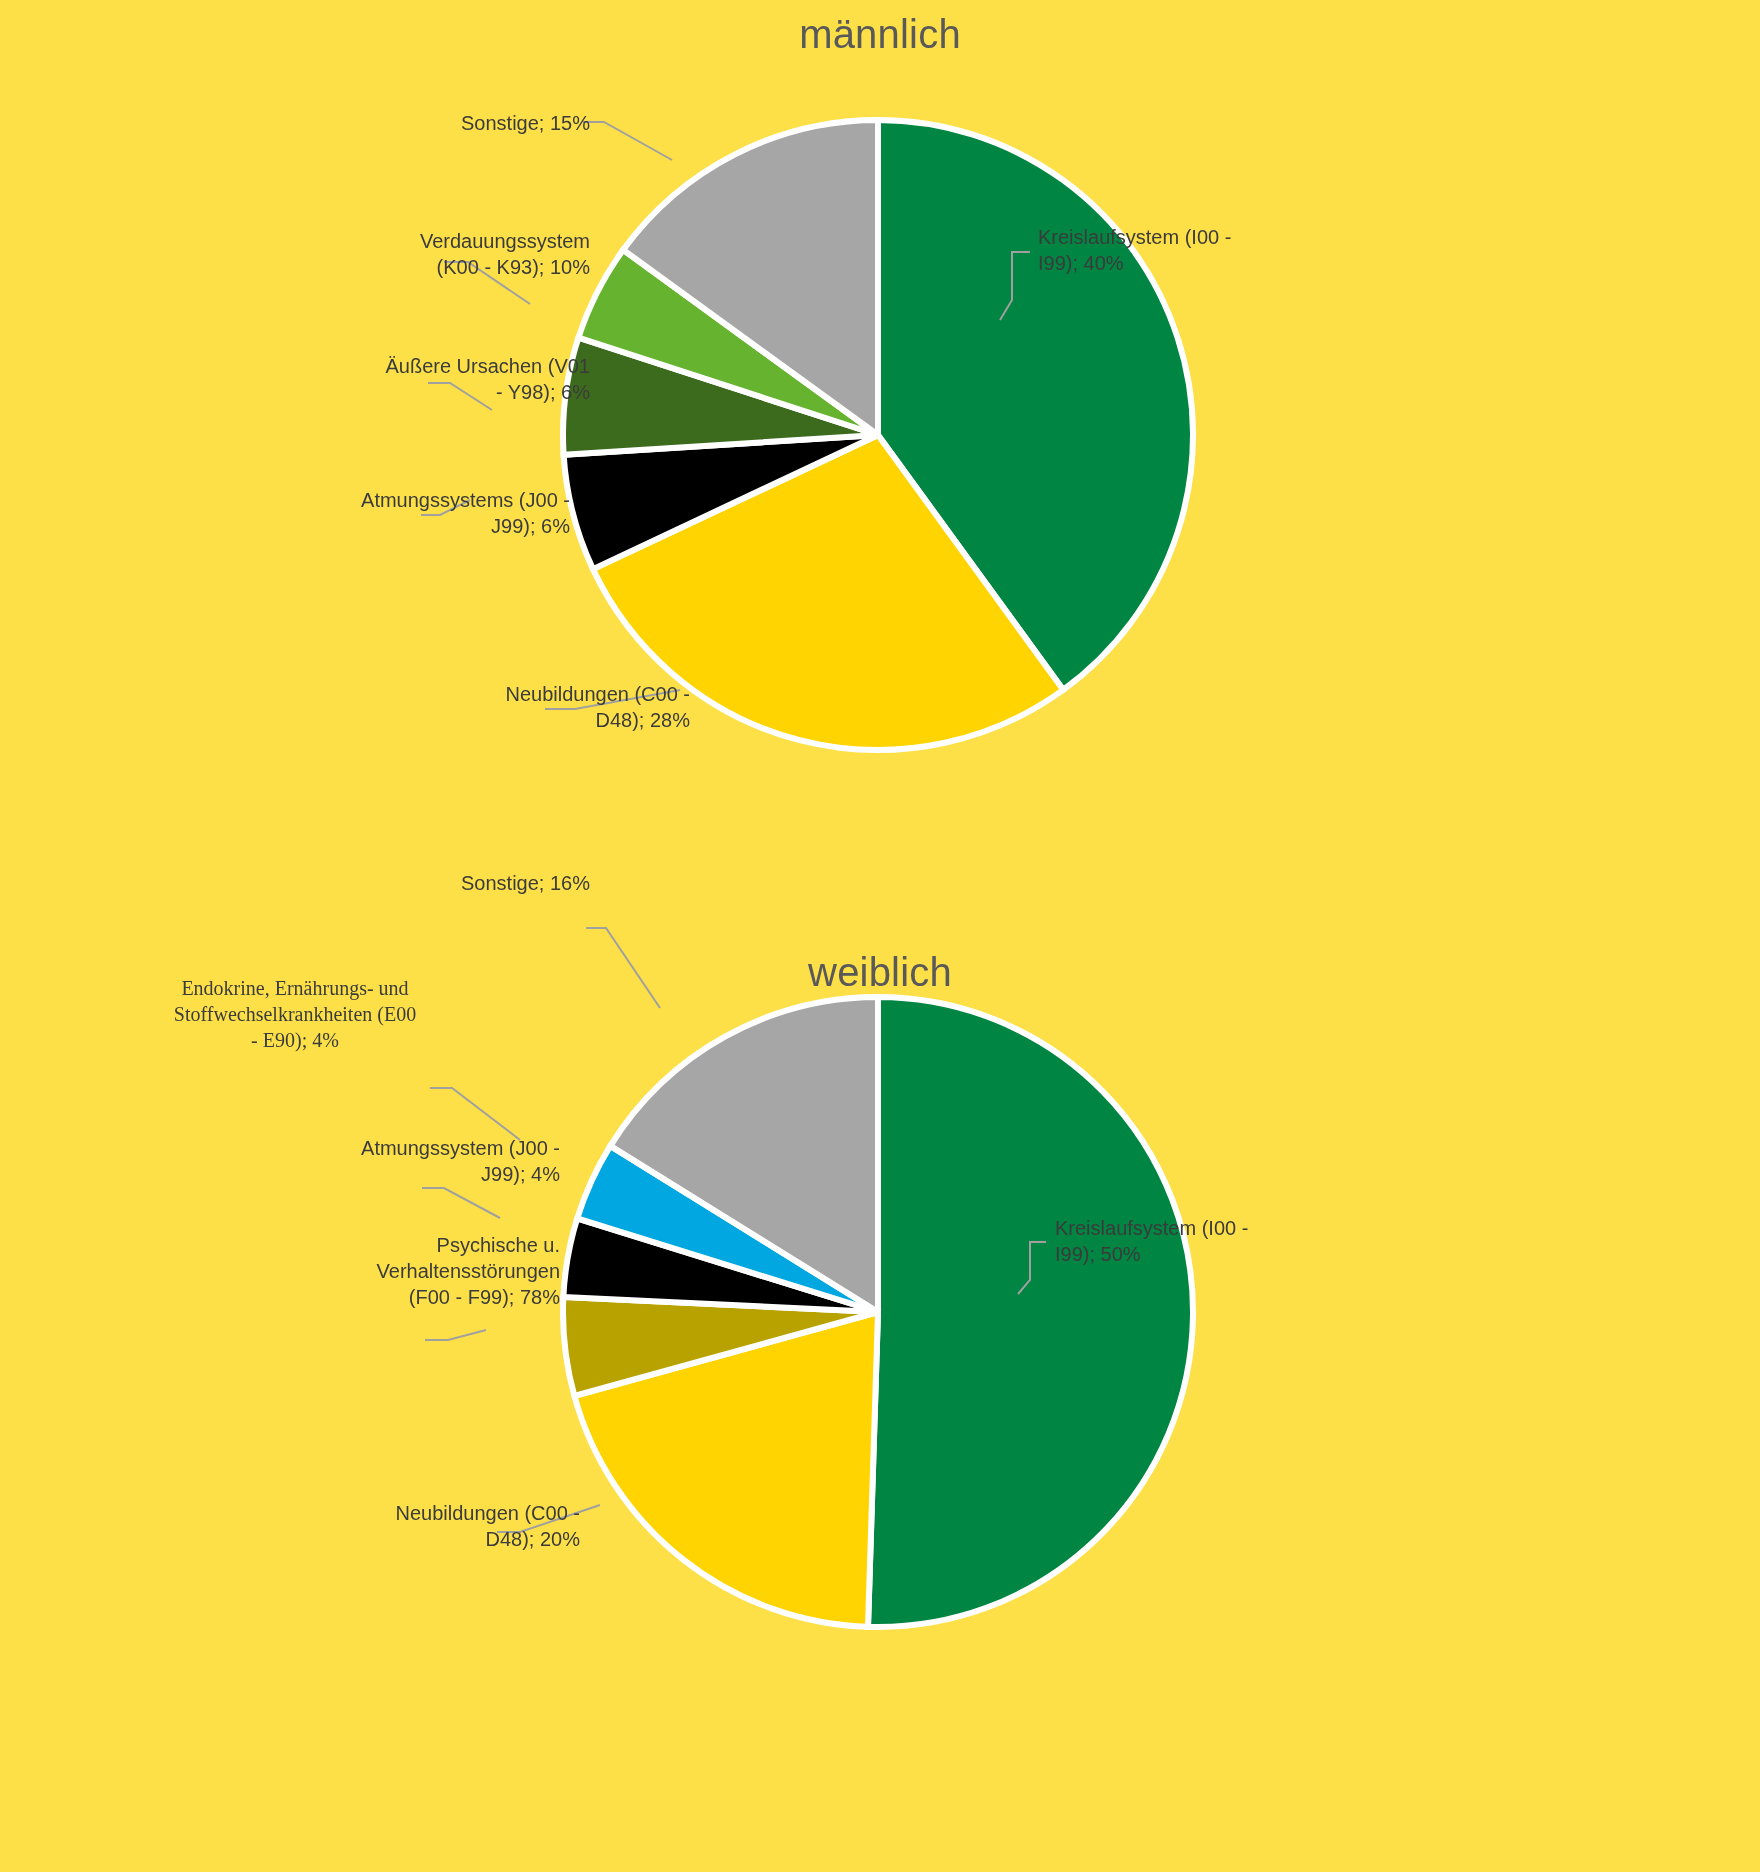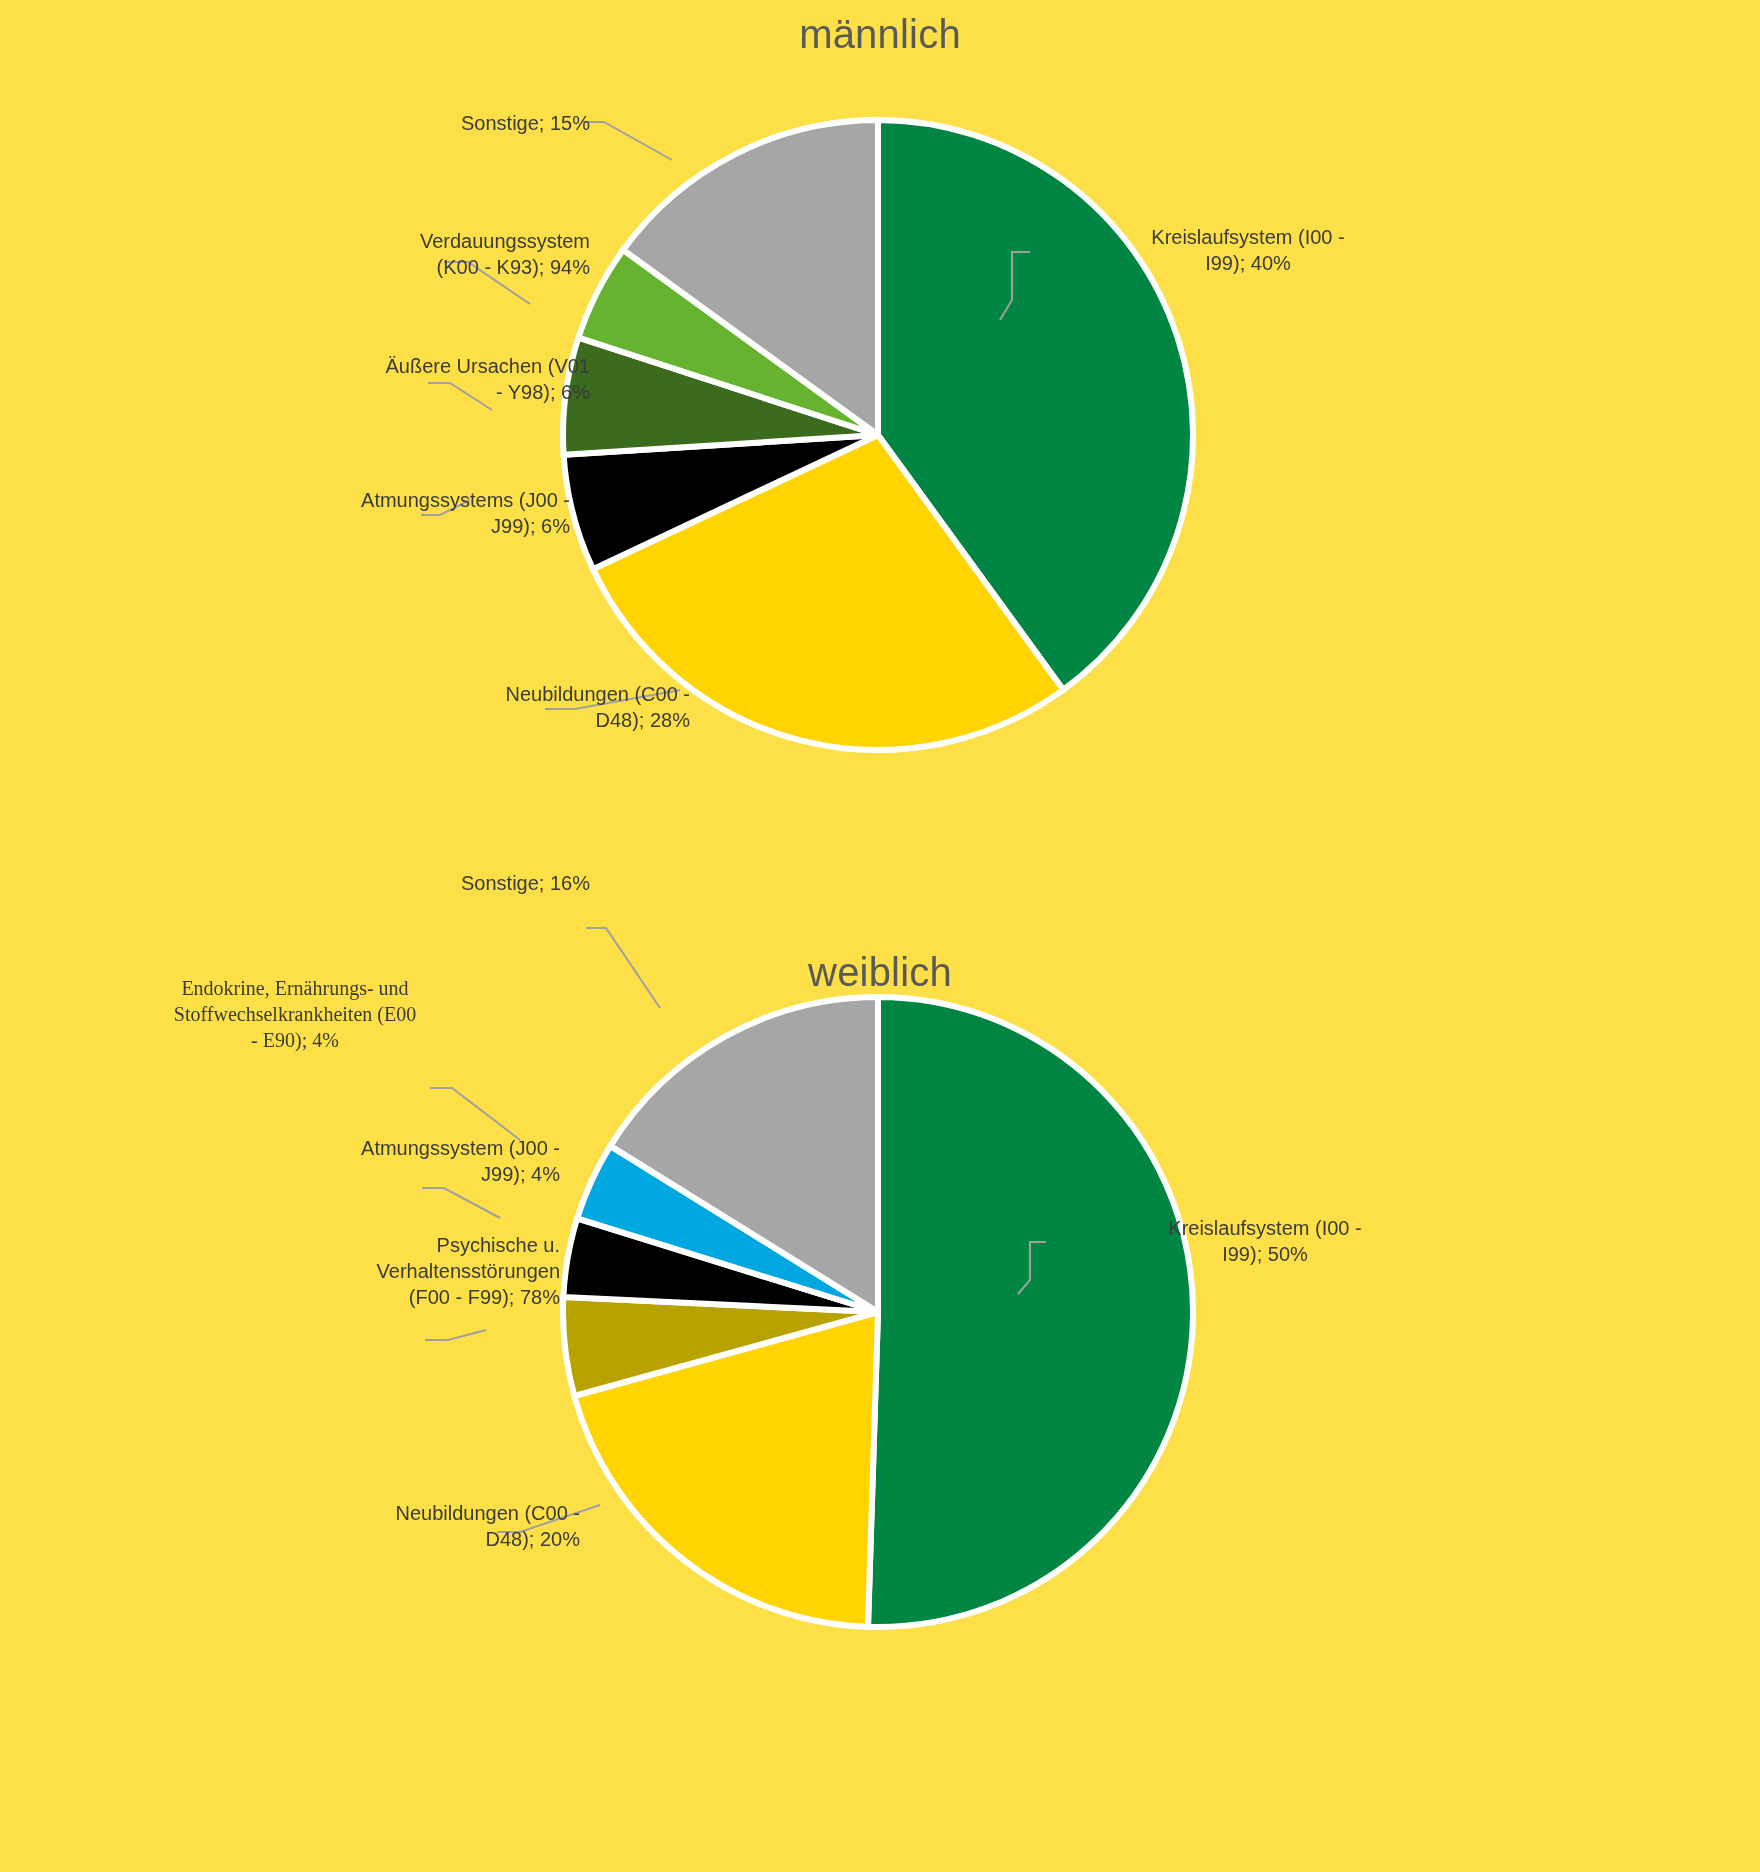--- a/index.html
+++ b/index.html
@@ -34,21 +34,21 @@
 
   .lbl {
     position: absolute;
     color: #3b3b3b;
     font-size: 20px;
     line-height: 1.30;
     white-space: pre-line;
   }
   .lbl.r { text-align: right; }
   .lbl.c { text-align: center; font-family: Liberation Serif, serif; }
-  .lbl.l { text-align: center; }
+  .lbl.l { text-align: left; }
 </style>
 </head>
 <body>
 
 <div class="page">
 
   <section class="chart-block" id="chart-male">
     <div class="chart-title">männlich</div>
 
     <svg class="pie" id="svg-male" width="1760" height="960" viewBox="0 0 1760 960">
@@ -62,21 +62,21 @@
         <polyline points="444,262 468,262 530,304" class="leader"></polyline>
         <polyline points="428,383 450,383 492,410" class="leader"></polyline>
         <polyline points="421,515 440,515 470,500" class="leader"></polyline>
         <polyline points="545,709 575,709 680,690" class="leader"></polyline>
         <polyline points="1030,252 1012,252 1012,300 1000,320" class="leader"></polyline>
       </svg>
 
     <div class="lbl r" style="left:140px; top:110px; width:450px;">Sonstige; 15%</div>
 
     <div class="lbl r" style="left:150px; top:228px; width:440px;">Verdauungssystem
-(K00 - K93); 94%</div>
+(K00 - K93); 10%</div>
 
     <div class="lbl r" style="left:120px; top:353px; width:470px;">Äußere Ursachen (V01
 - Y98); 6%</div>
 
     <div class="lbl r" style="left:110px; top:487px; width:460px;">Atmungssystems (J00 -
 J99); 6%</div>
 
     <div class="lbl r" style="left:240px; top:681px; width:450px;">Neubildungen (C00 -
 D48); 28%</div>
 

